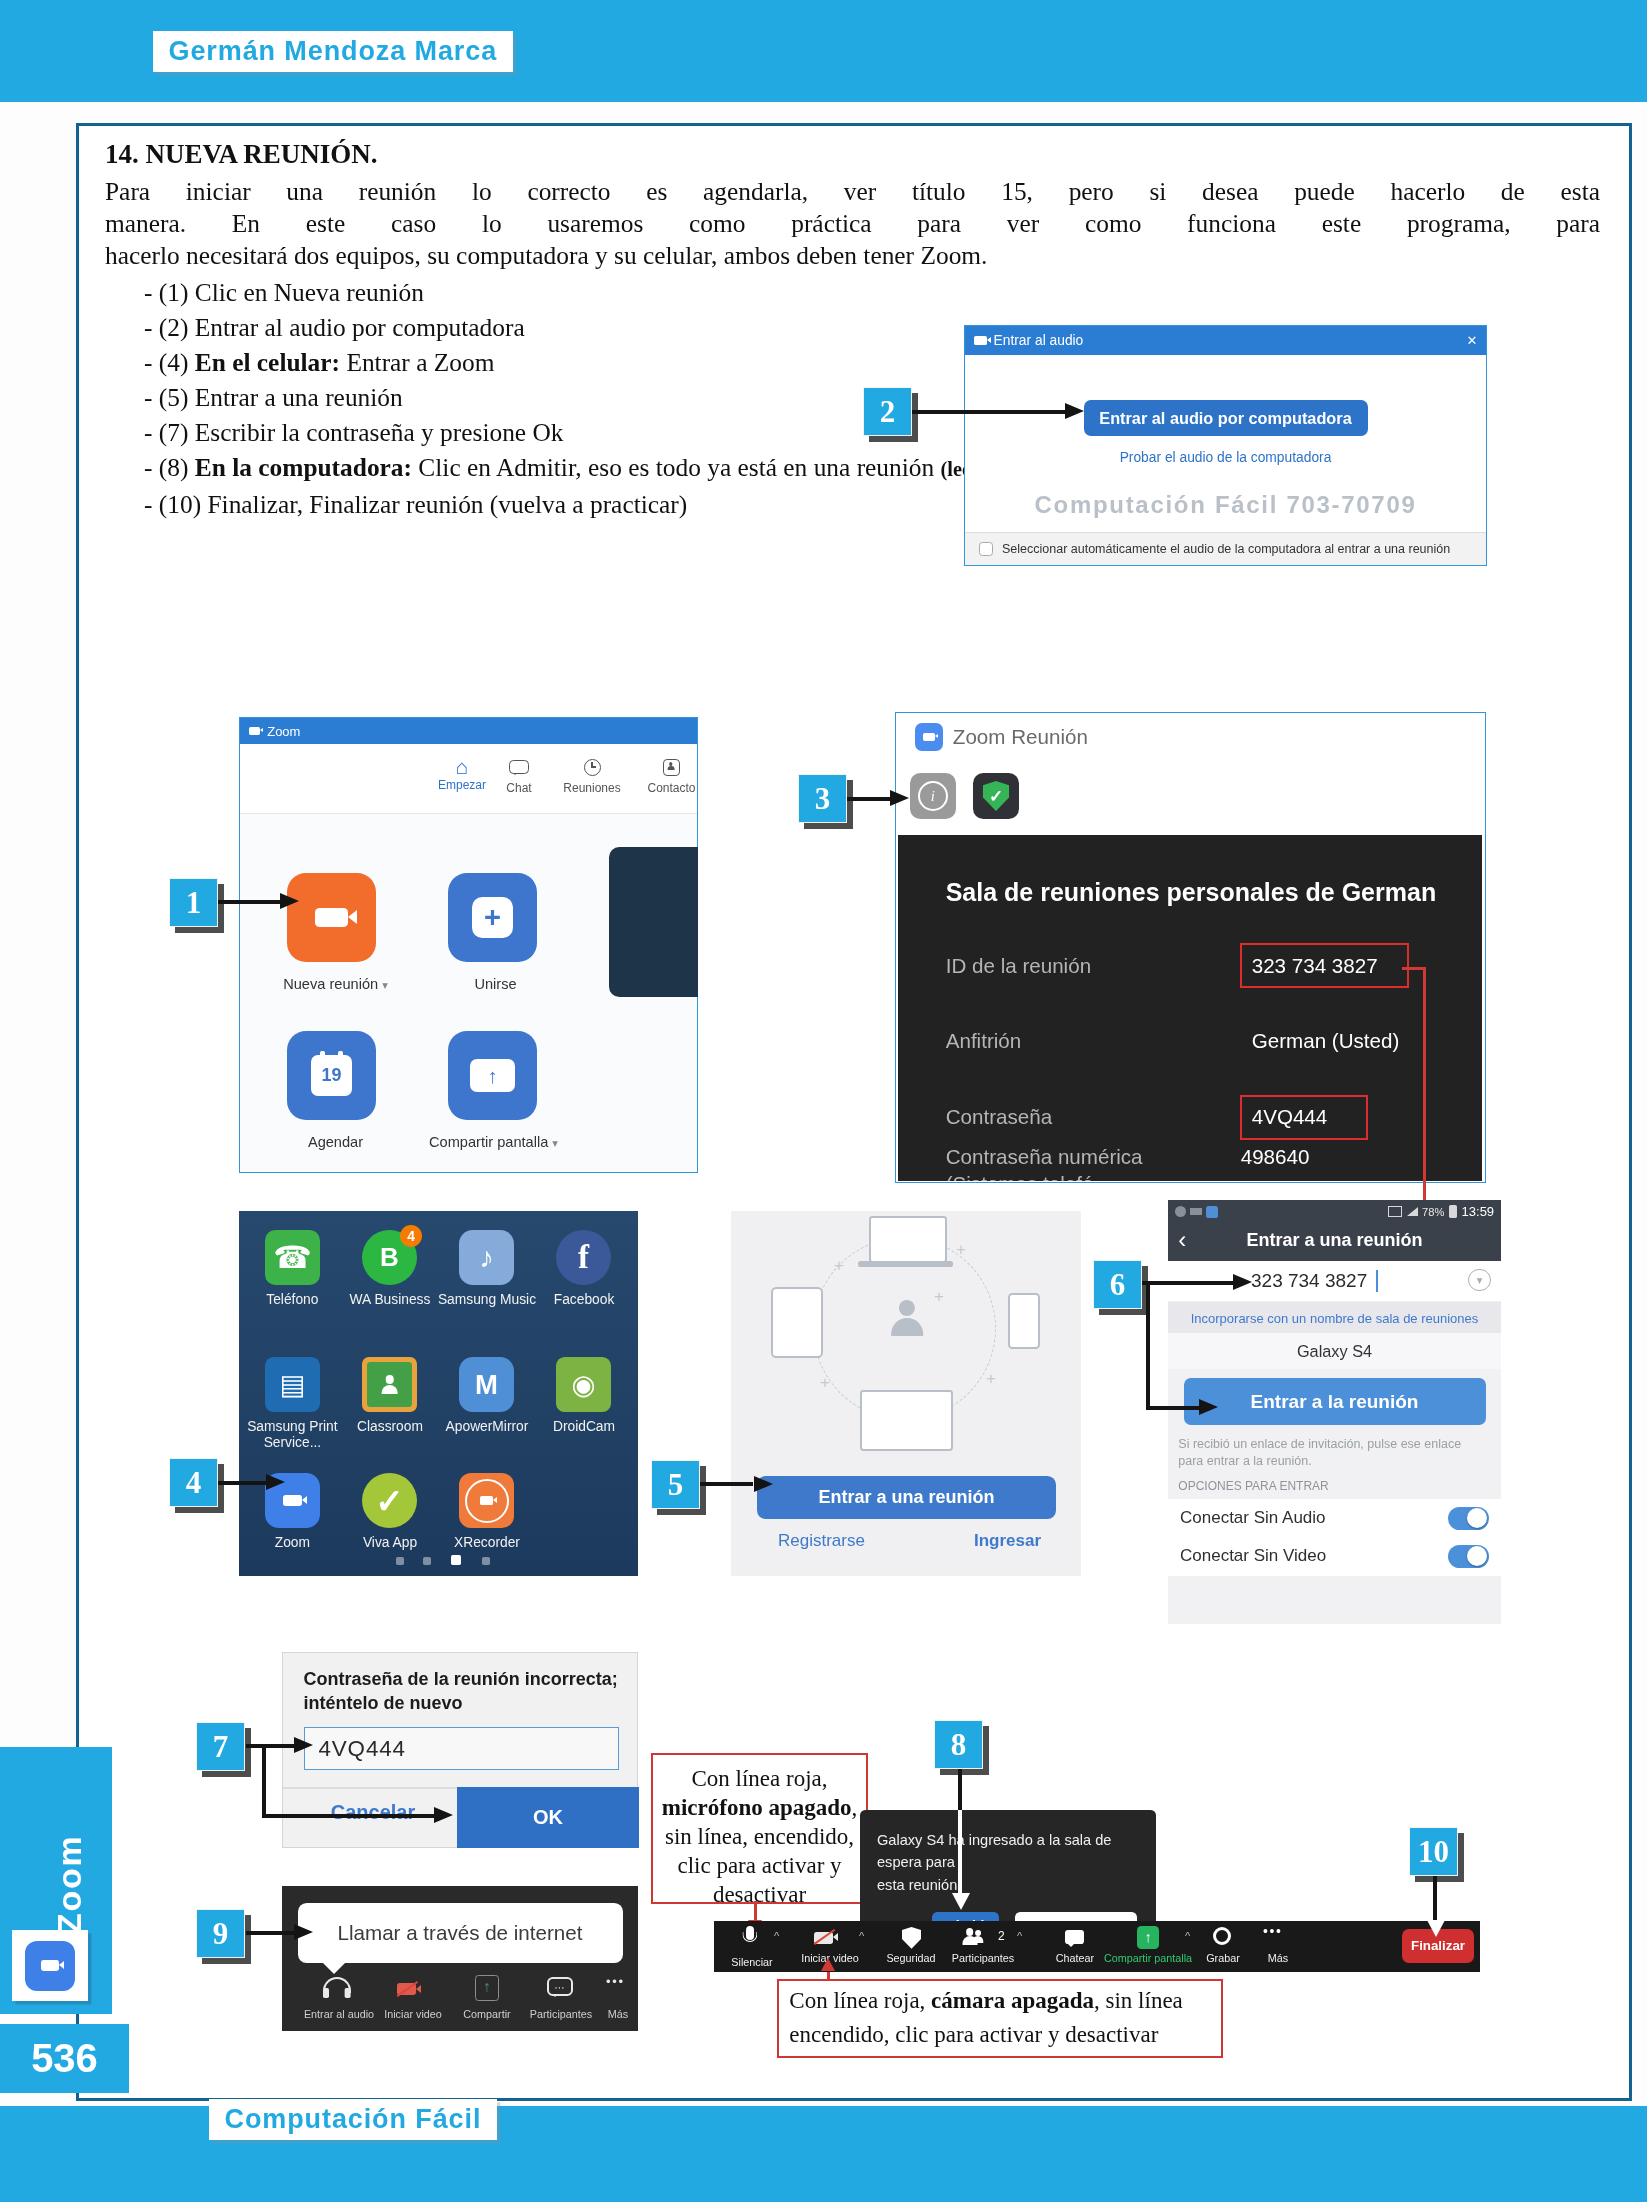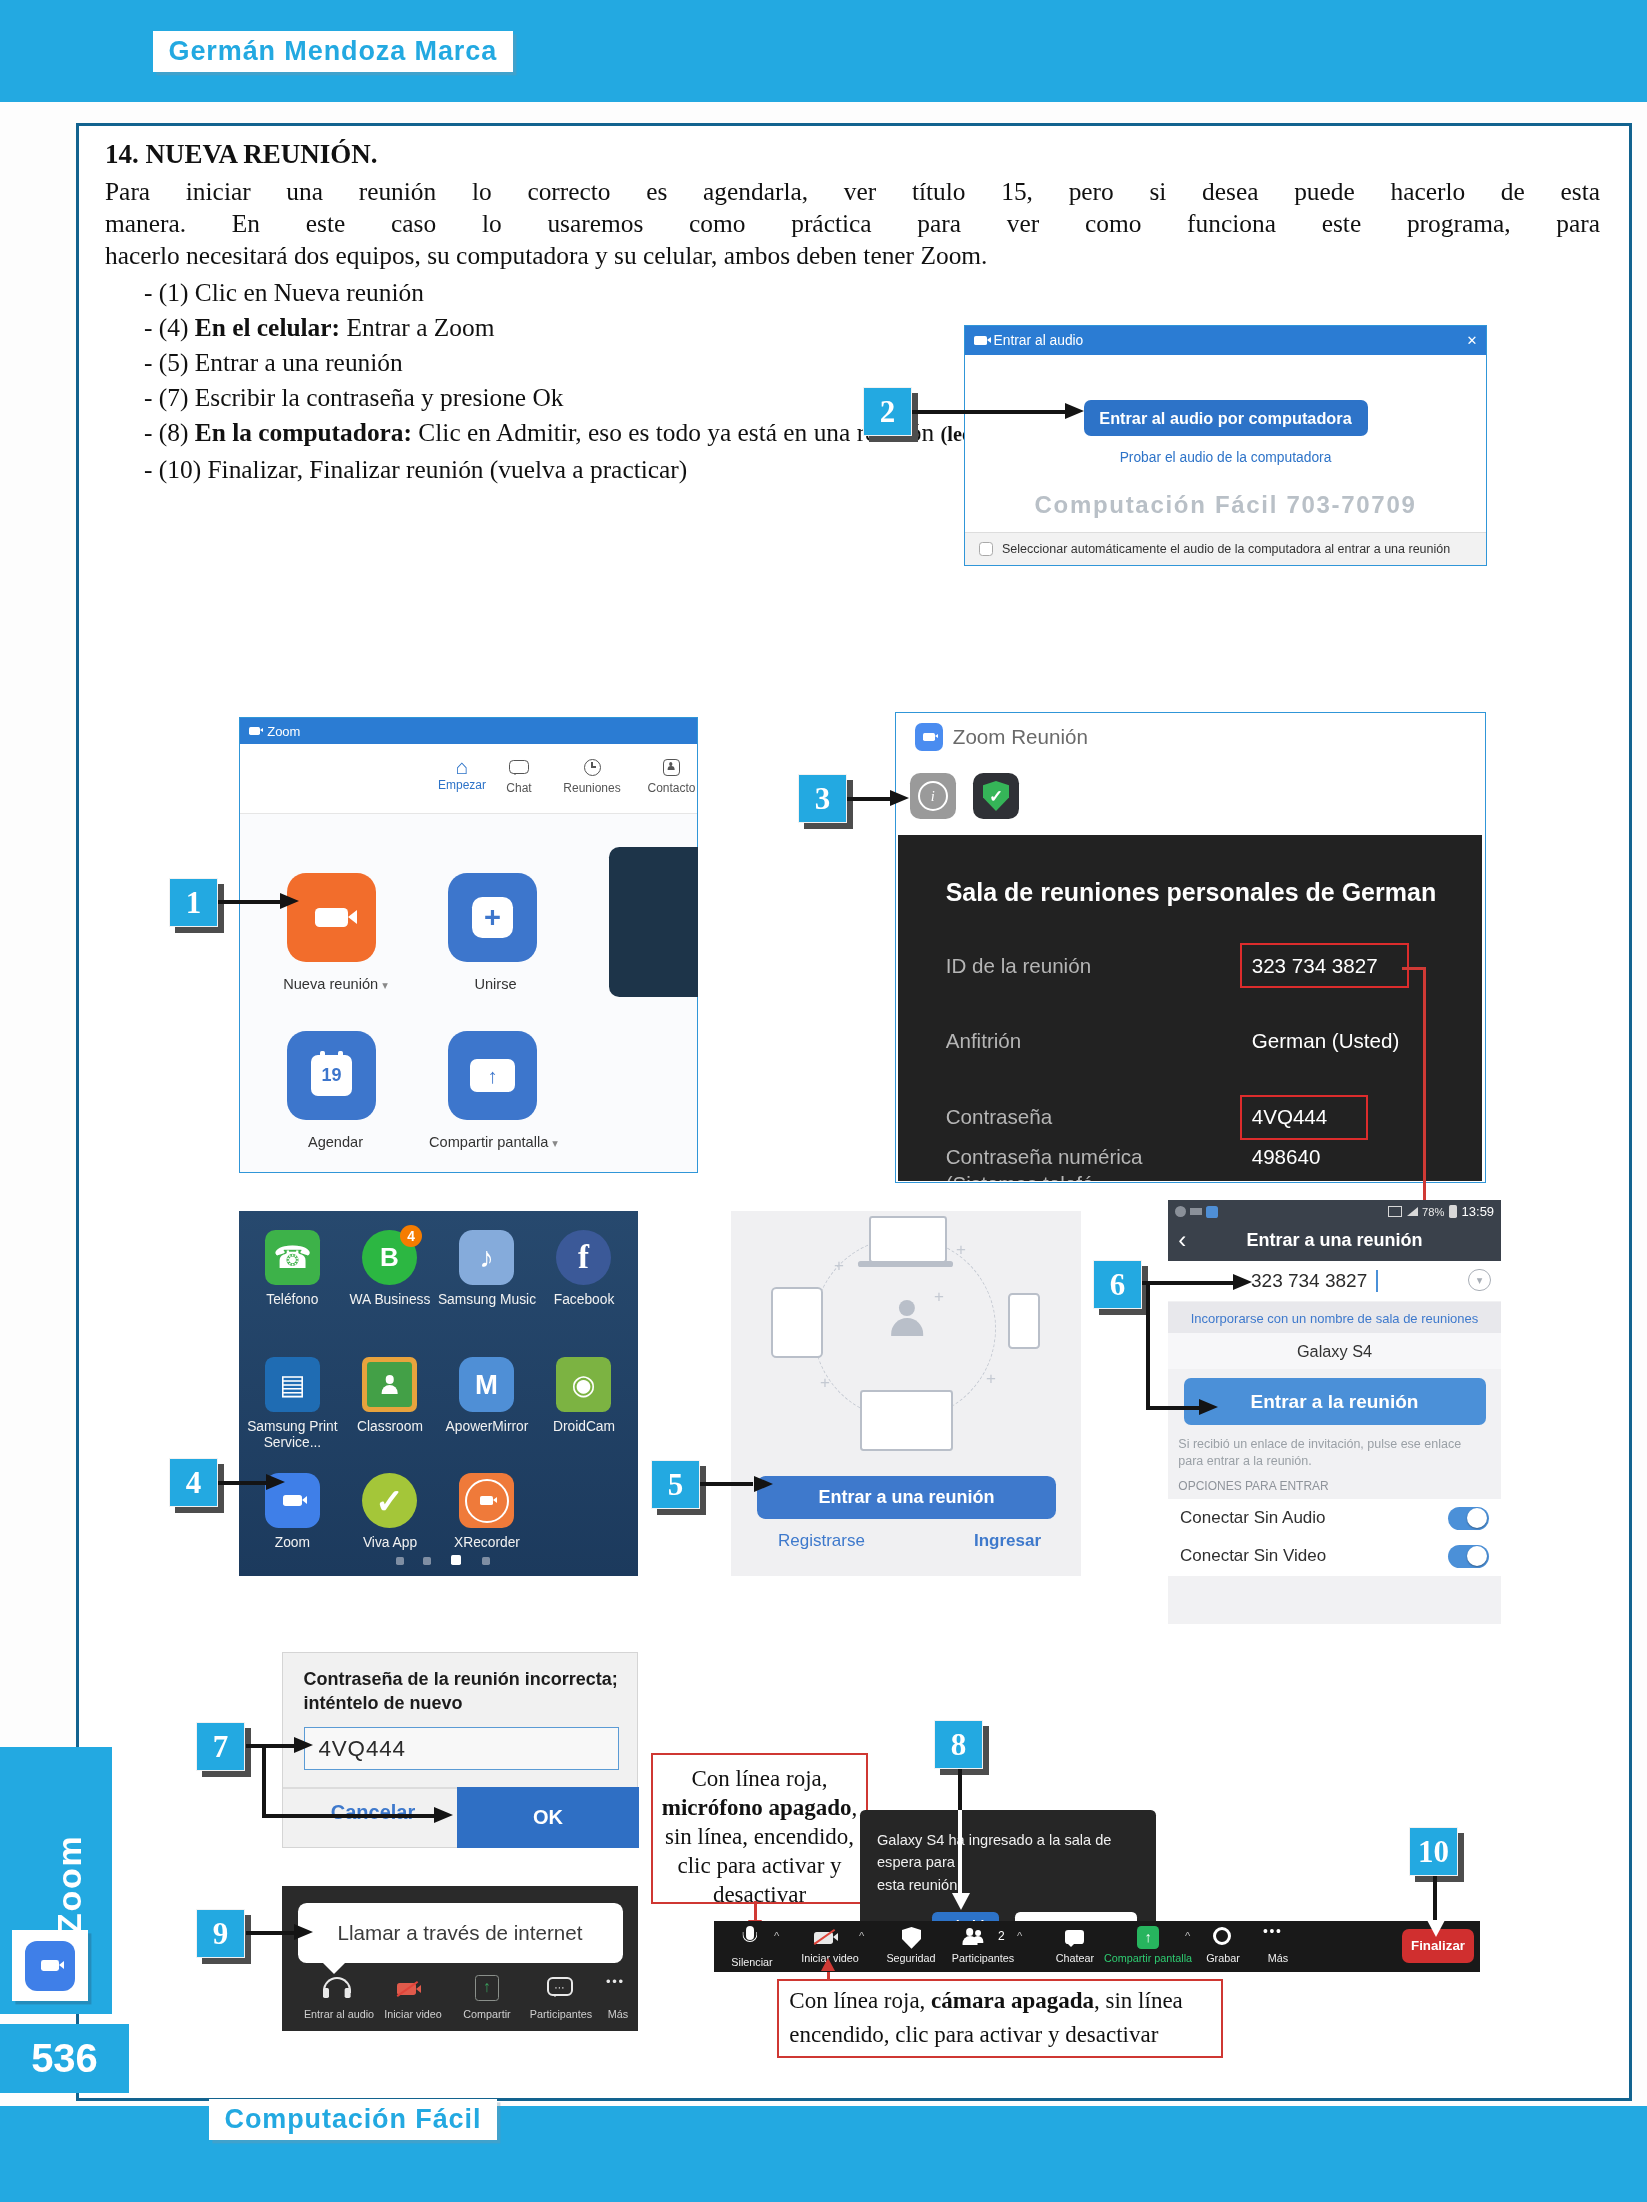--- a/index.html
+++ b/index.html
@@ -73,20 +73,21 @@
 
   <div class="abs serif" style="left:105px;top:139px;width:1495px;color:#111">
     <div style="font-size:27px;font-weight:bold">14. NUEVA REUNIÓN.</div>
     <div style="font-size:25.4px;line-height:32px;margin-top:5.2px">
       <div class="pl">Para iniciar una reunión lo correcto es agendarla, ver título 15, pero si desea puede hacerlo de esta</div>
       <div class="pl">manera. En este caso lo usaremos como práctica para ver como funciona este programa, para</div>
       <div>hacerlo necesitará dos equipos, su computadora y su celular, ambos deben tener Zoom.</div>
     </div>
     <div style="font-size:25.4px;margin-left:39px;margin-top:3.4px">
       <div class="step"><span>- (1) Clic en Nueva reunión</span></div>
+      <div class="step"><span>- (2) Entrar al audio por computadora</span></div>
       <div class="step"><span>- (4) </span><b>En el celular:</b><span> Entrar a Zoom</span></div>
       <div class="step"><span>- (5) Entrar a una reunión</span></div>
       <div class="step"><span>- (7) Escribir la contraseña y presione Ok</span></div>
       <div class="step"><span>- (8) </span><b>En la computadora:</b><span> Clic en Admitir, eso es todo ya está en una reunión </span><b class="sm">(leer cuadros de textos)</b></div>
       <div class="step"><span>- (10) Finalizar, Finalizar reunión (vuelva a practicar)</span></div>
     </div>
   </div>
 
   <div class="win" style="left:964px;top:325px;width:523px;height:241px">
     <div class="tbar" style="height:29px">
@@ -168,21 +169,21 @@
       <div class="abs" style="left:48px;top:119px;color:#b5b5b5;font-size:20.6px">ID de la reunión</div>
       <div class="abs" style="left:354px;top:119px;font-size:20.6px">323 734 3827</div>
       <div class="redbox" style="left:342px;top:108px;width:165px;height:41px"></div>
       <div class="abs" style="left:48px;top:194px;color:#b5b5b5;font-size:20.6px">Anfitrión</div>
       <div class="abs" style="left:354px;top:194px;font-size:20.6px">German (Usted)</div>
       <div class="abs" style="left:48px;top:270px;color:#b5b5b5;font-size:20.6px">Contraseña</div>
       <div class="abs" style="left:354px;top:270px;font-size:20.6px">4VQ444</div>
       <div class="redbox" style="left:342px;top:260px;width:124px;height:41px"></div>
       <div class="abs" style="left:48px;top:310px;color:#b5b5b5;font-size:20.6px">Contraseña numérica</div>
       <div class="abs" style="left:48px;top:337px;color:#b5b5b5;font-size:20.6px">(Sistemas telefó</div>
-      <div class="abs" style="left:354px;top:310px;font-size:20.6px">498640</div>
+      <div class="abs" style="left:343px;top:310px;font-size:20.6px">498640</div>
     </div>
   </div>
 
   <div class="rln" style="left:1402px;top:967px;width:24px;height:3.4px"></div>
   <div class="rln" style="left:1423px;top:967px;width:3.4px;height:274px"></div>
   <div class="rln" style="left:1327px;top:1241px;width:100px;height:3.4px"></div>
   <div class="rln" style="left:1327px;top:1241px;width:3.4px;height:29px"></div>
   <div class="rh-d" style="left:1321px;top:1268px"></div>
 
   <div class="abs" style="left:239px;top:1211px;width:399px;height:365px;background:linear-gradient(#27496e,#1c3a5d)">

